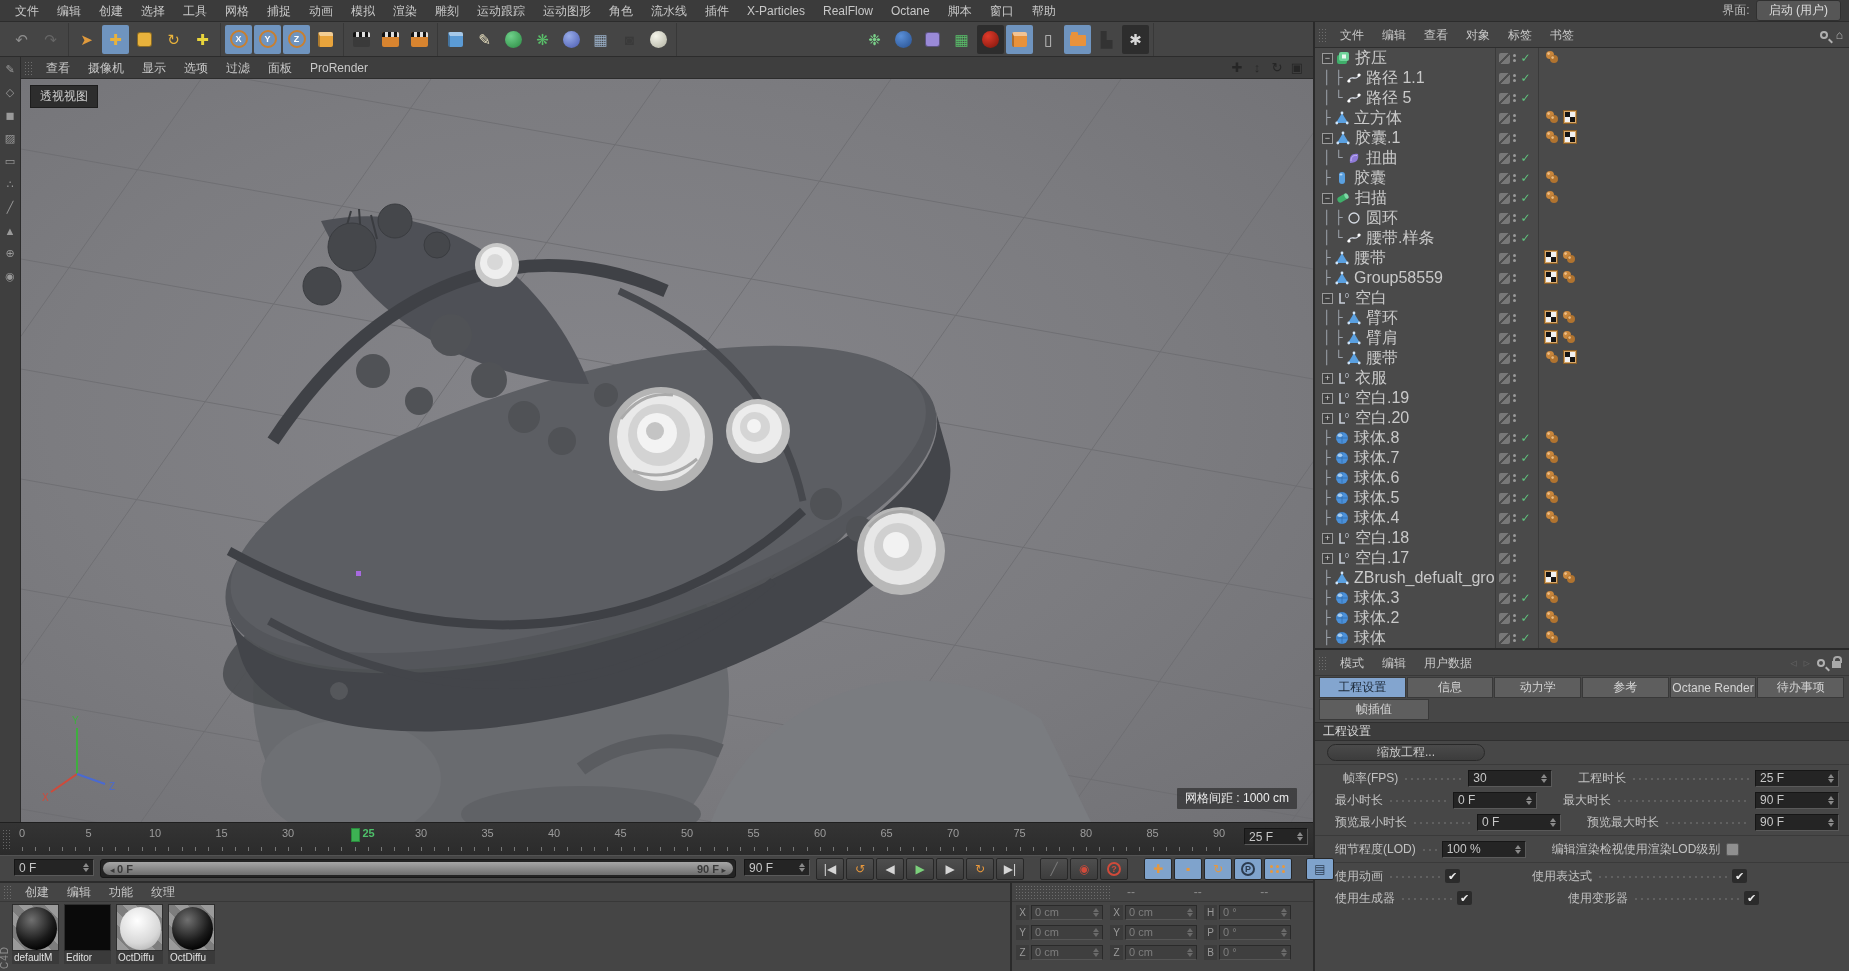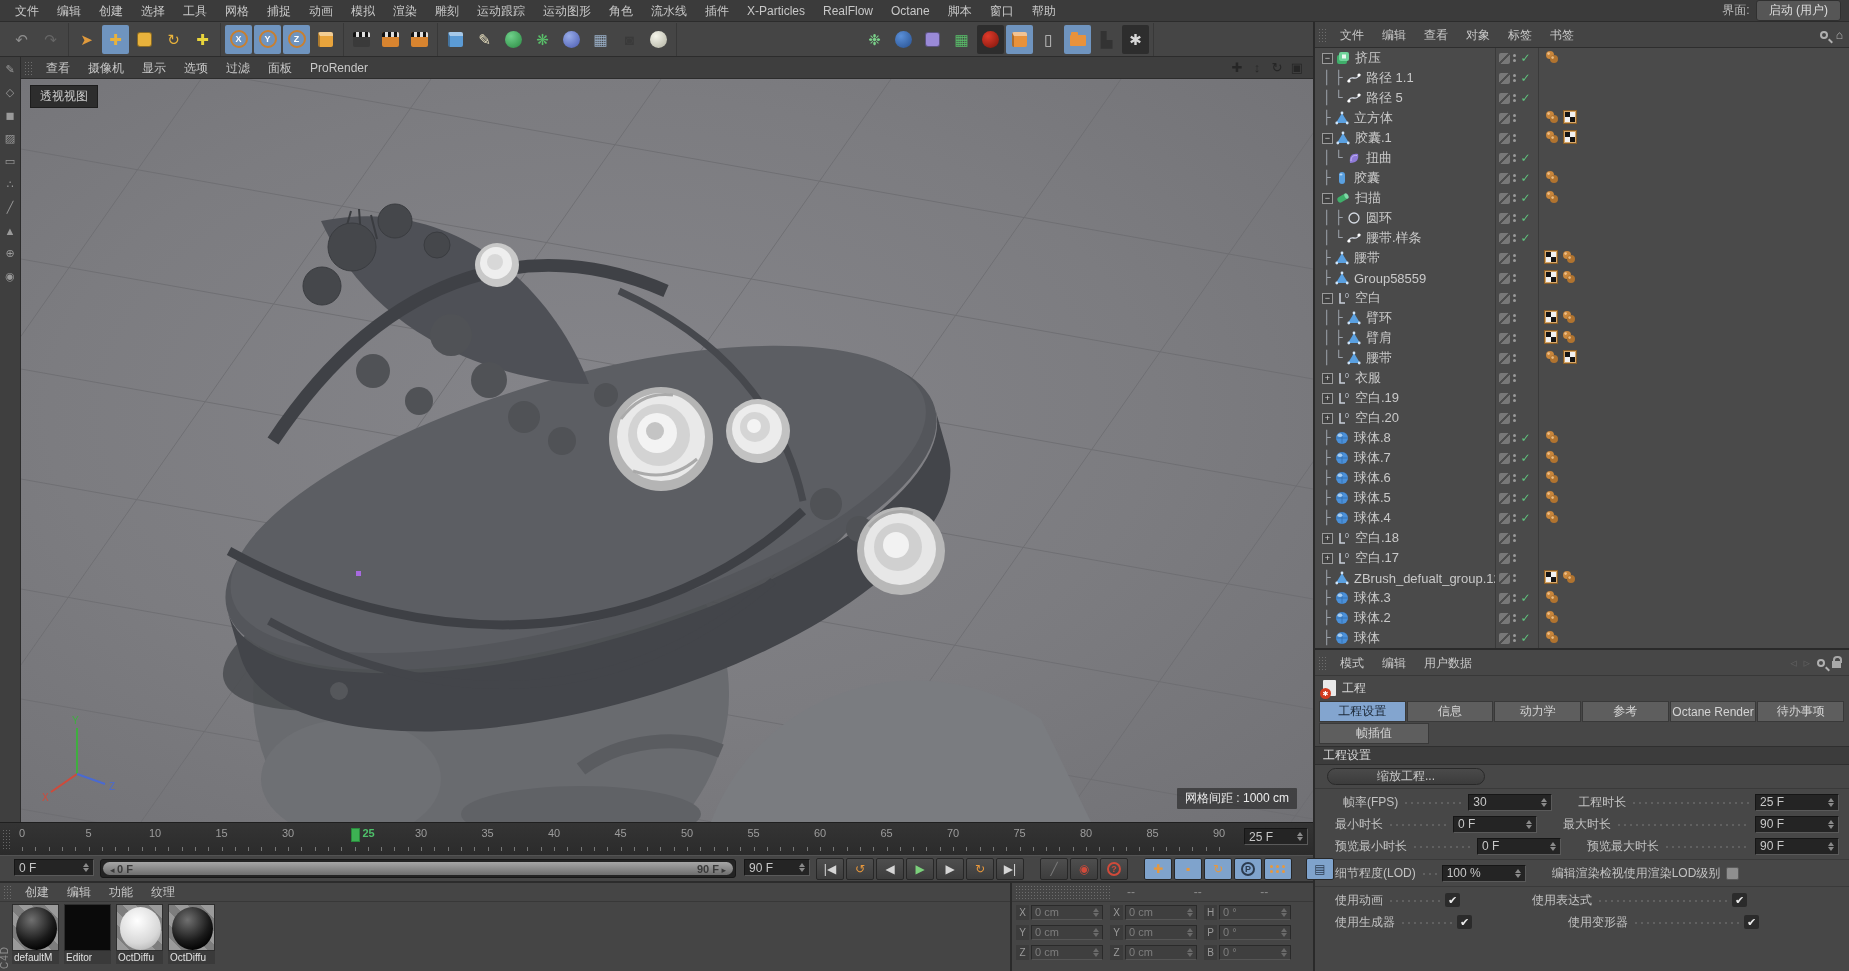--- a/index.html
+++ b/index.html
@@ -50,21 +50,21 @@
   .ommenu{position:absolute;left:0;top:0;width:100%;height:26px;background:#444;border-bottom:1px solid #2e2e2e;display:flex;align-items:center;}
   .omright{margin-left:auto;display:flex;align-items:center;gap:8px;padding-right:6px;}
   .mag{width:8px;height:8px;border:2px solid #b0b0b0;border-radius:50%;position:relative;flex:none;}
   .mag::after{content:"";position:absolute;width:5px;height:2px;background:#b0b0b0;transform:rotate(45deg);left:6px;top:7px;}
   .omlist{position:absolute;left:0;top:26px;width:100%;height:600px;overflow:hidden;background:#4a4a4a;}
   .omrow{height:20px;display:flex;align-items:center;}
   .omname{width:180px;display:flex;align-items:center;overflow:hidden;padding-left:6px;flex:none;}
   .tln{font-family:"DejaVu Sans Mono",monospace;font-size:13px;color:#9aa0a8;width:12px;text-align:center;flex:none;line-height:20px;}
   .expbox{width:11px;height:11px;border:1px solid #9a9a9a;background:#3f3f3f;color:#d6d6d6;font-size:9px;line-height:9px;text-align:center;margin:0 1px;flex:none;}
   .oi{width:16px;height:14px;margin:0 3px 0 2px;flex:none;display:flex;align-items:center;}
-  .olabel{white-space:nowrap;color:#c9c9c9;font-size:13px;}
+  .olabel{white-space:nowrap;color:#c9c9c9;font-size:16px;}
   .omvis{width:44px;flex:none;display:flex;align-items:center;gap:3px;border-left:1px solid #3a3a3a;border-right:1px solid #3a3a3a;height:100%;padding-left:3px;}
   .laysq{width:11px;height:11px;border-radius:2px;background:linear-gradient(135deg,#787878 44%,#4e4e4e 44%,#4e4e4e 56%,#787878 56%);flex:none;}
   .visdots{display:flex;flex-direction:column;gap:2px;flex:none;}
   .visdots i{width:3px;height:3px;border-radius:50%;background:#9a9a9a;}
   .ocheck{color:#5fc37d;font-size:12px;font-weight:bold;width:13px;text-align:center;}
   .omtags{display:flex;align-items:center;gap:3px;padding-left:5px;}
 
   
   .am{position:absolute;left:0;top:626px;width:100%;height:323px;background:#474747;border-top:2px solid #2a2a2a;}
   .ammenu{height:26px;display:flex;align-items:center;border-bottom:1px solid #383838;}
@@ -1332,24 +1332,20 @@
             <span class="mitem">编辑</span>
             <span class="mitem">用户数据</span>
           </div>
         <div class="amright">
           <span style="color:#5e5e5e;font-size:13px;">◃</span>
           <span style="color:#5e5e5e;font-size:13px;">▹</span>
           <span class="mag"></span>
           <span class="lockicon"></span>
         </div>
       </div>
-      <div class="amtitle">
-        <span class="pdoc"></span>
-        <span>工程</span>
-      </div>
       <div class="tabs" id="amtabs">
           <div class="tab active">工程设置</div>
           <div class="tab">信息</div>
           <div class="tab">动力学</div>
           <div class="tab">参考</div>
           <div class="tab">Octane Render</div>
           <div class="tab">待办事项</div>
         </div>
       <div class="tabs2" id="amtabs2">
           <div class="tab small">帧插值</div>

